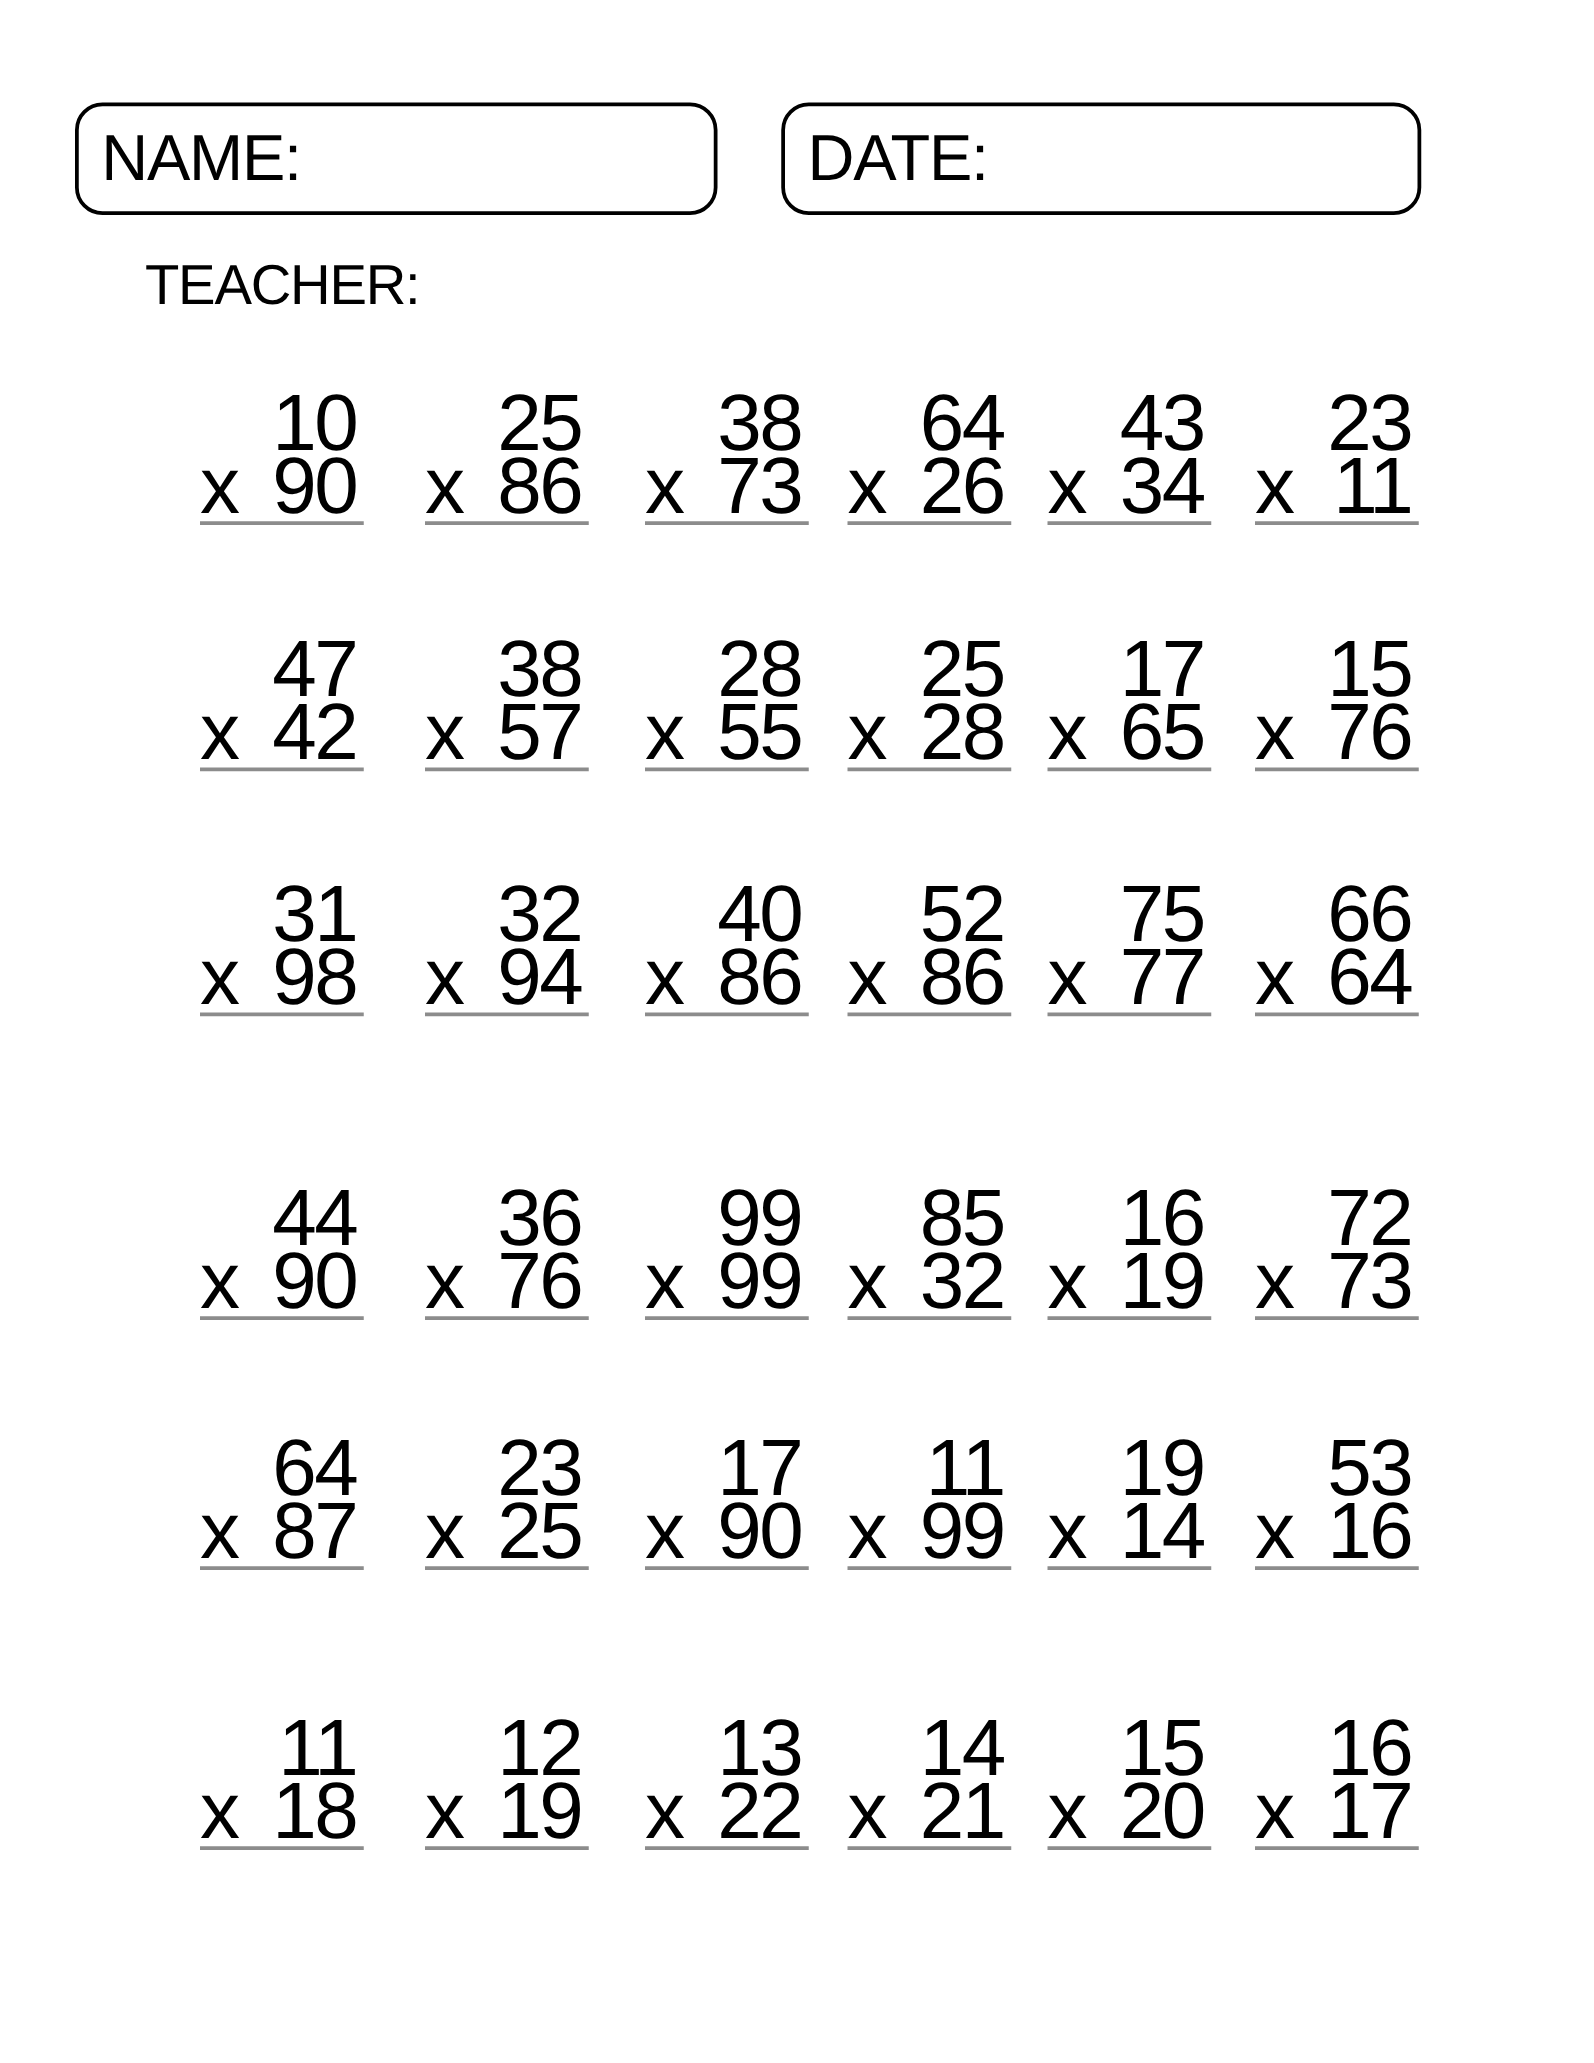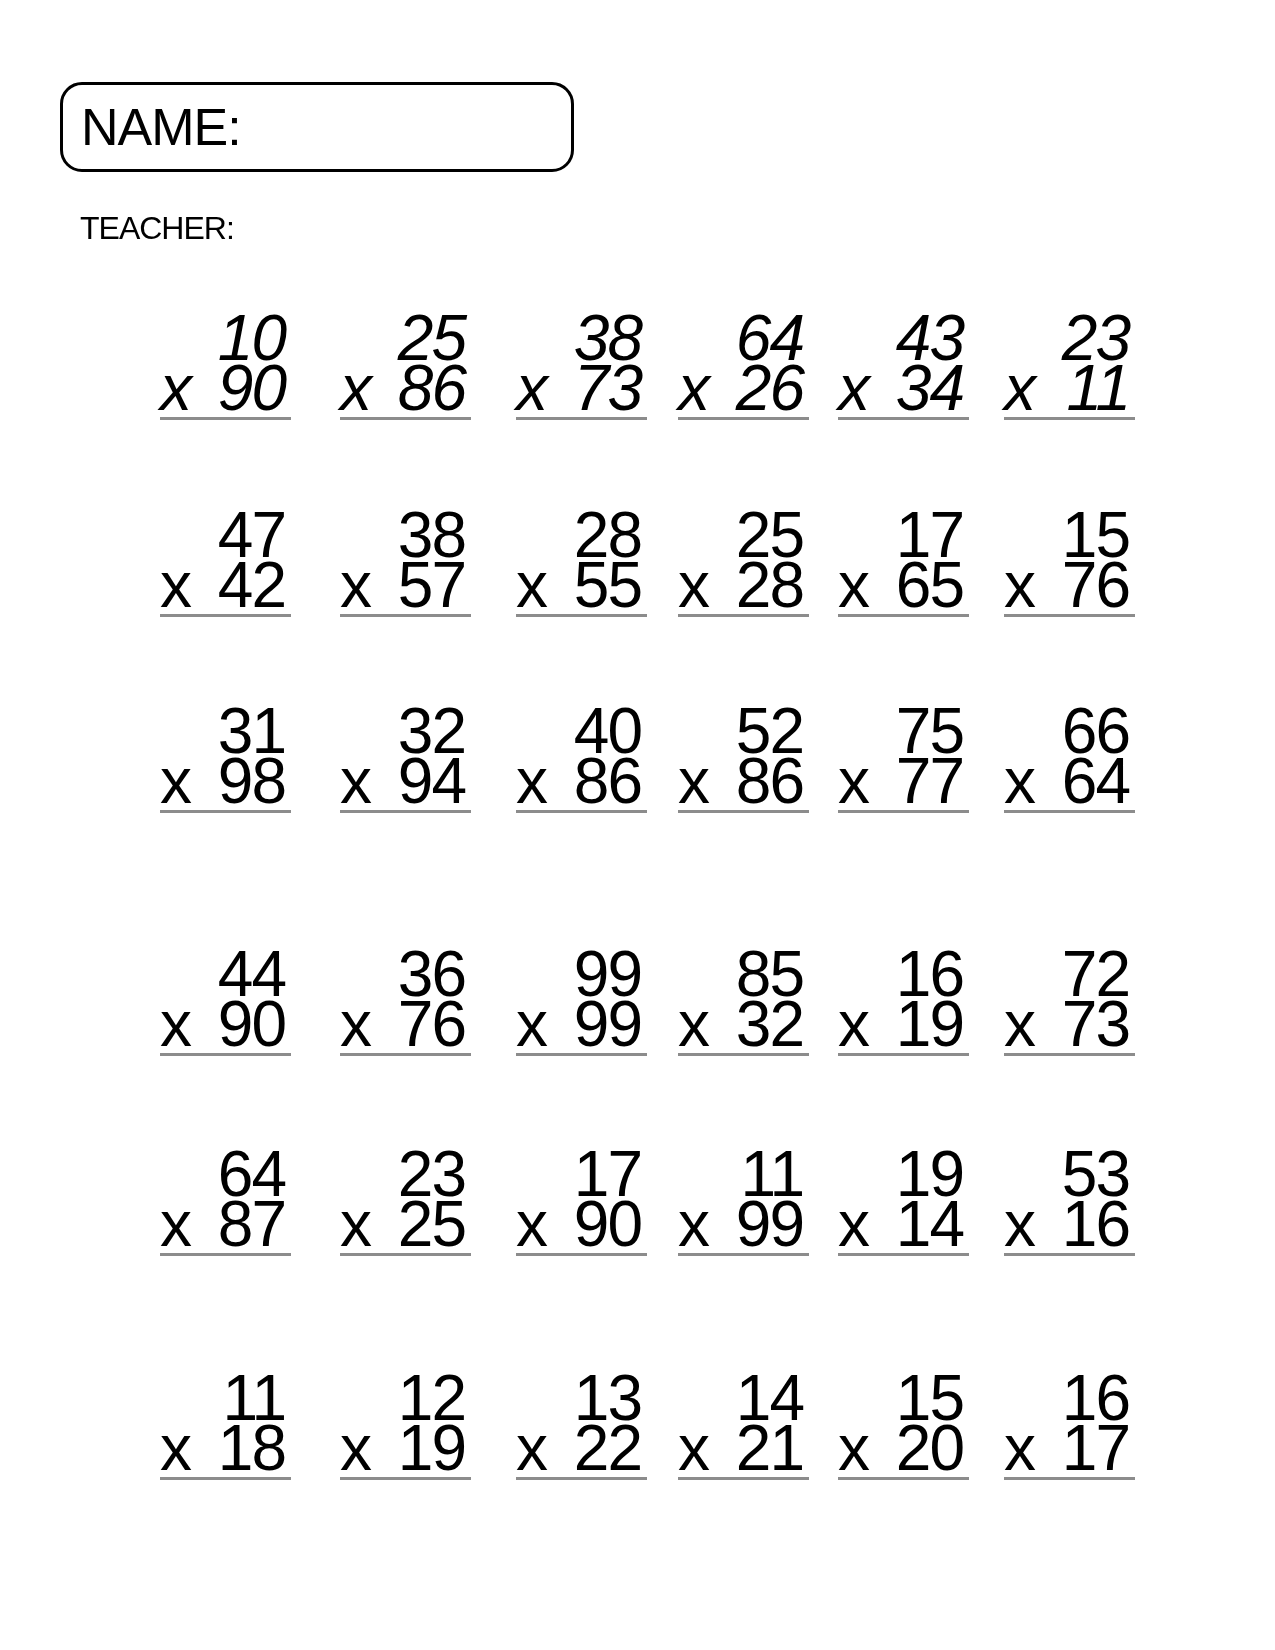--- a/index.html
+++ b/index.html
@@ -18,29 +18,29 @@
     box-sizing:border-box;
     display:flex;align-items:center;
     padding-left:18px;
     font-size:52px;letter-spacing:-1px;
     background:#ffffff;
   }
   .name-box{left:60px;width:514px;}
   .date-box{left:625px;width:512px;}
   .sub-label{
     position:absolute;top:200px;
-    font-size:32px;letter-spacing:-1px;
-    line-height:56px;white-space:nowrap;
+    font-size:45px;letter-spacing:-1px;
+    line-height:56px;white-space:nowrap;margin-left:36px;
   }
   .teacher-label{left:80px;}
   .score-label{left:597px;}
   
   .problems{position:absolute;left:0;top:0;width:100%;height:100%;}
   .prob-row{position:absolute;left:0;width:100%;height:112px;}
-  .prob-row:nth-child(1){top:313px;font-style:italic;}
+  .prob-row:nth-child(1){top:313px;}
   .prob-row:nth-child(2){top:510px;}
   .prob-row:nth-child(3){top:706px;}
   .prob-row:nth-child(4){top:949px;}
   .prob-row:nth-child(5){top:1149px;}
   .prob-row:nth-child(6){top:1373px;}
   .problem{
     position:absolute;top:0;width:131px;
     font-size:64px;line-height:50px;letter-spacing:-2px;
   }
   .problem:nth-child(1){left:160px;}
@@ -56,20 +56,23 @@
   .answer-area{height:46px;}
 </style>
 </head>
 <body>
 
 <div class="page">
 
   <div class="field-box name-box">
     <span>NAME:</span>
   </div>
+  <div class="field-box date-box">
+    <span>DATE:</span>
+  </div>
   <div class="sub-label teacher-label">TEACHER:</div>
 
   <div class="problems" id="problems">
       <div class="prob-row">
         <div class="problem">
       <div class="p-top">
         <span class="mult">10</span>
       </div>
       <div class="p-bot">
         <span class="times">x</span>

